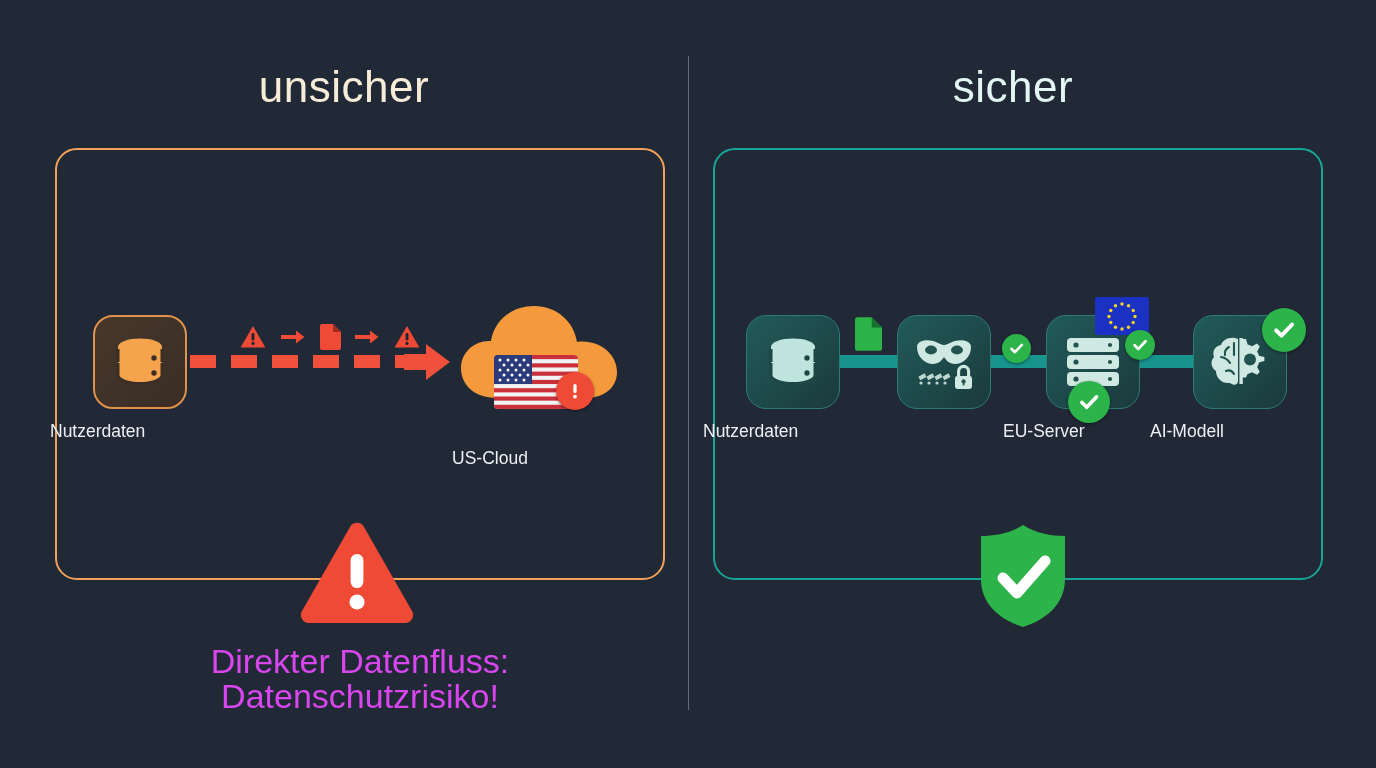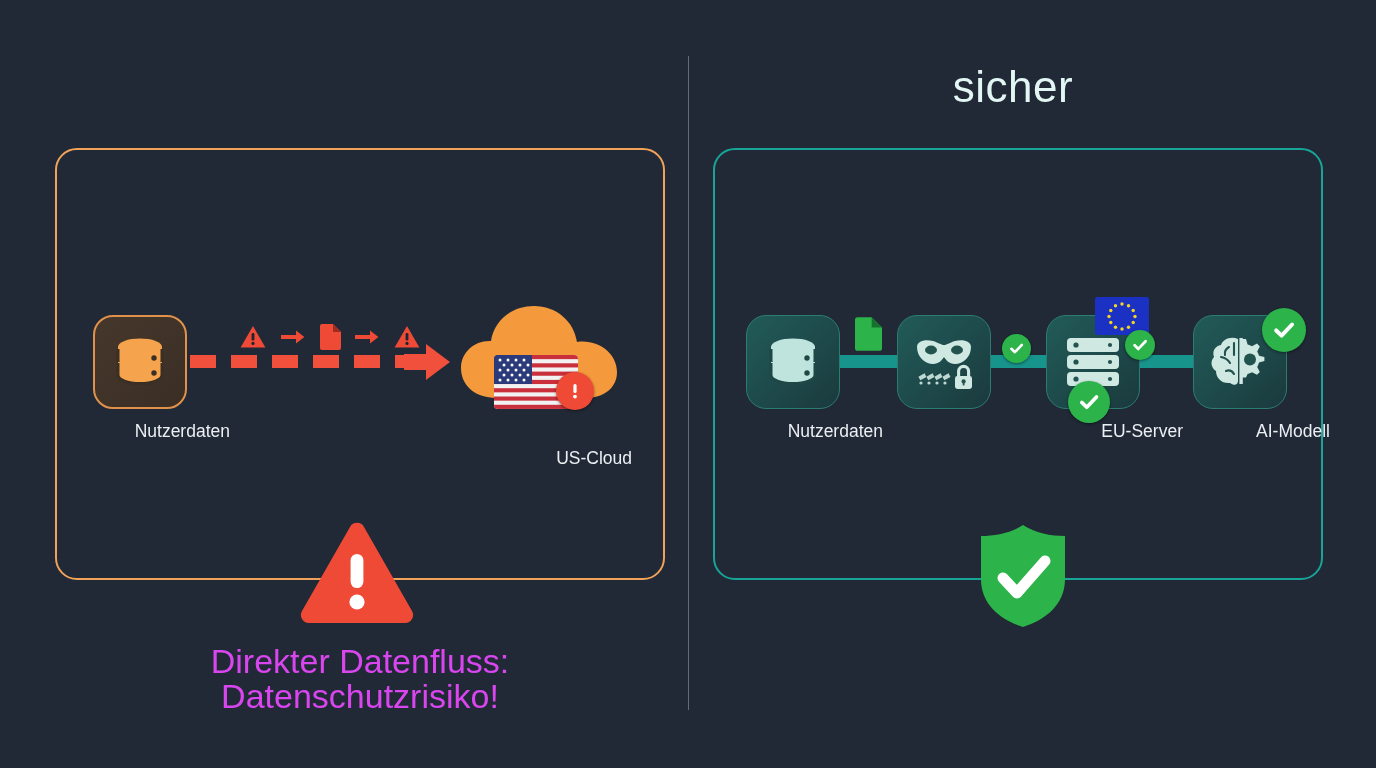--- a/index.html
+++ b/index.html
@@ -43,21 +43,21 @@
     box-sizing: border-box;
   }
   #panel-left  { left: 55px;  top: 148px; width: 610px; height: 432px;
                  border: 2px solid #f0a258; }
   #panel-right { left: 713px; top: 148px; width: 610px; height: 432px;
                  border: 2px solid #18a598; }
 
   
   .node {
     position: absolute;
-    text-align: right;
+    text-align: left;
   }
   .node-label {
     position: absolute;
     left: 50%;
     transform: translateX(-50%);
     font-size: 17.5px;
     line-height: 24px;
     color: #eceff3;
     white-space: pre-line;
     width: 180px;
@@ -140,20 +140,21 @@
   #caption-left  { left: 60px;  top: 644px; width: 600px; }
   #caption-right { left: 718px; top: 644px; width: 600px; }
 </style>
 </head>
 <body>
 
 <div id="stage">
 
   <div class="divider"></div>
 
+  <div class="panel-title" id="title-left">unsicher</div>
   <div class="panel-title" id="title-right">sicher</div>
 
   <div class="panel" id="panel-left"></div>
 
   <div id="flow-dash"></div>
   <svg id="flow-arrow" viewBox="0 0 48 44">
     <path d="M0 14 h22 V4 L46 22 L22 40 V30 H0 Z" fill="#f0503c"></path>
   </svg>
 
   <div class="mini-row">

